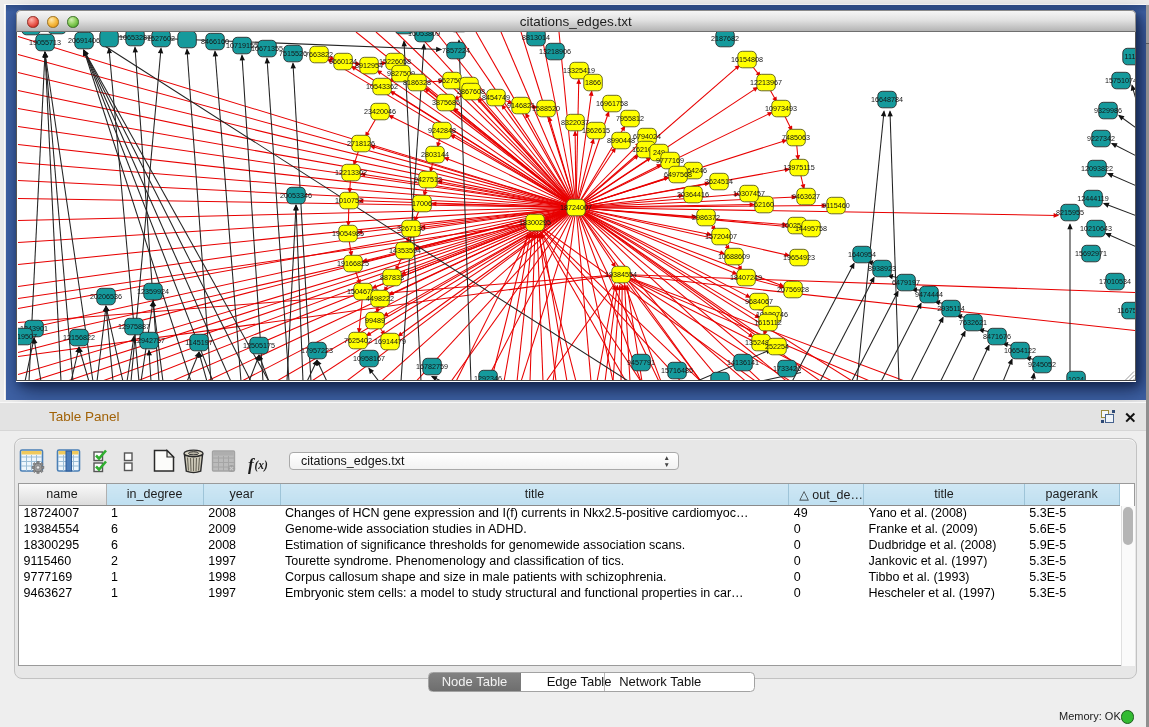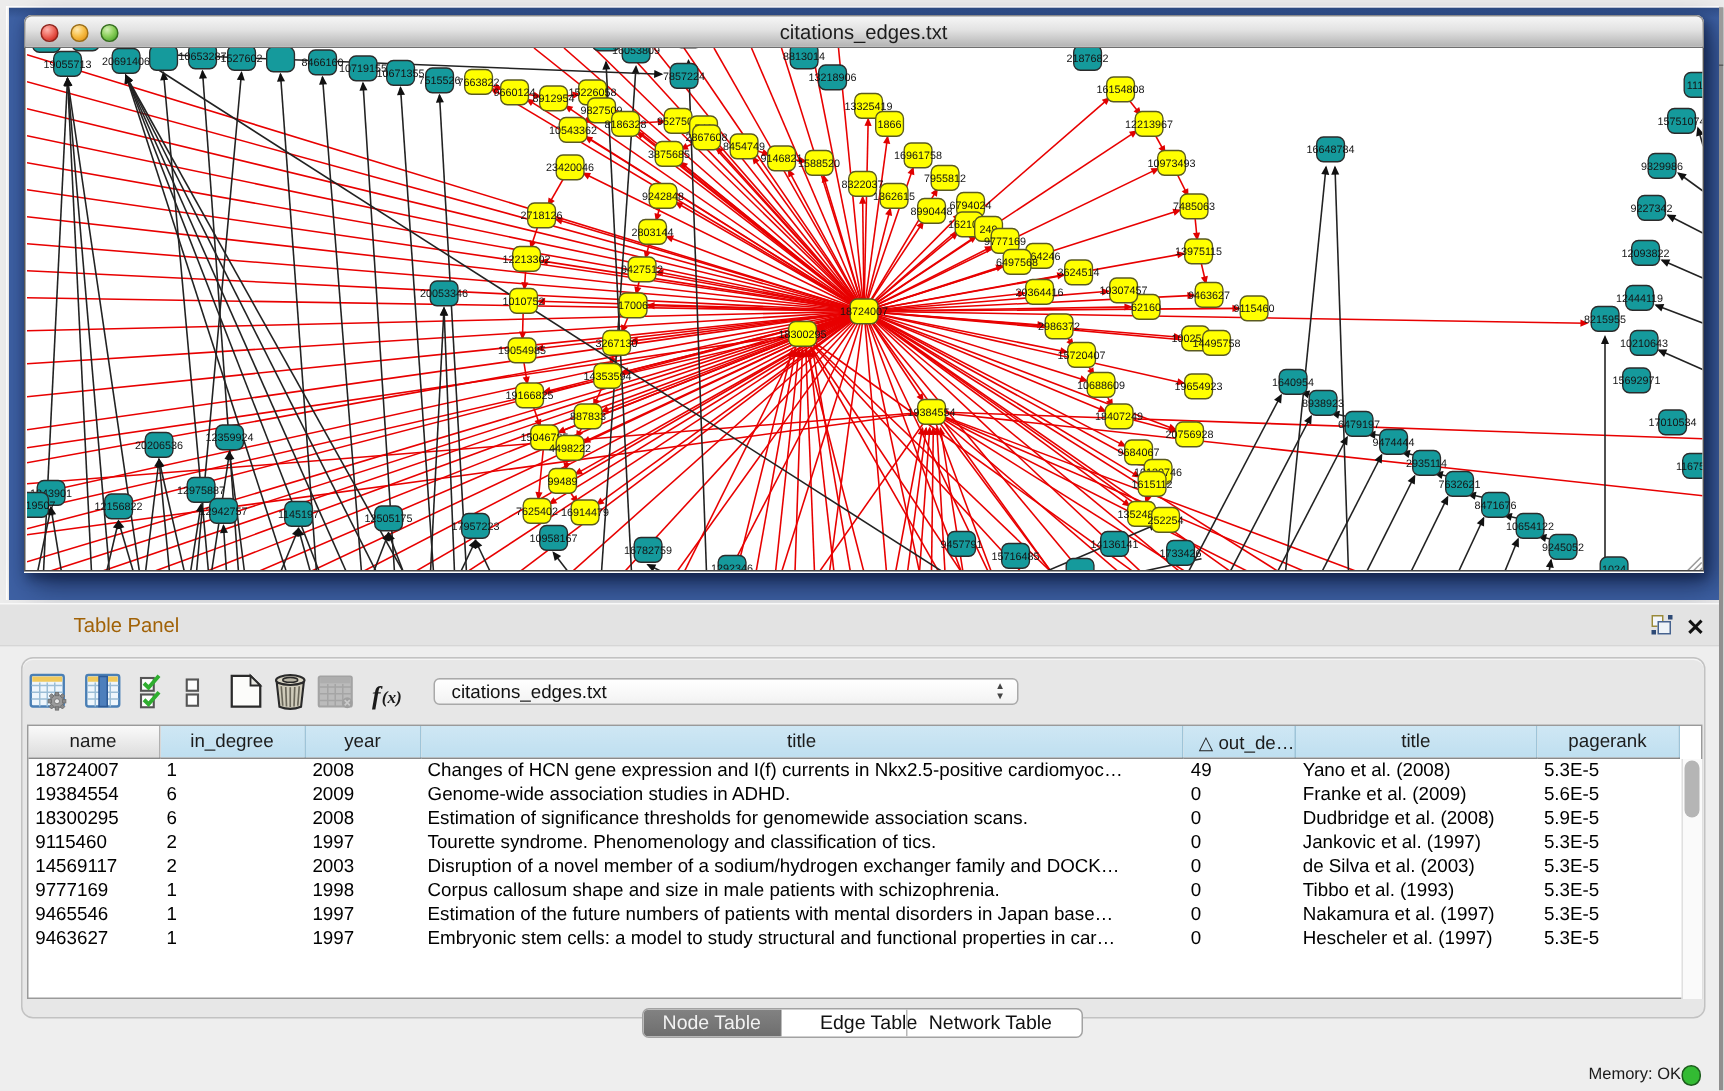--- a/index.html
+++ b/index.html
@@ -53,21 +53,21 @@
   background:#fff; border:1px solid #9a9a9a; }
 table { border-collapse:collapse; table-layout:fixed; width:1101px; font-size:12.5px; }
 th { height:21.5px; font-weight:normal; color:#1c1c1c; font-size:12.5px;
   background:linear-gradient(#cfe7f4,#bfdff0); border-right:1px solid #9ec4d8; border-bottom:1px solid #8a8a8a; overflow:hidden; white-space:nowrap;}
 th.name { background:linear-gradient(#fafafa,#dcdcdc); border-right:1px solid #b0b0b0; }
 td { height:16px; color:#000; padding:0 0 0 5px; overflow:hidden; white-space:nowrap; font-size:12.5px; }
 
 #vscroll { position:absolute; left:1102px; top:22px; width:14px; height:160.5px; background:#fafafa; border-left:1px solid #e0e0e0;}
 #vscroll .thumb { position:absolute; left:1.5px; top:1.5px; width:10px; height:38px; background:#b5b5b5; border-radius:5px; }
 
-#seg { position:absolute; left:428px; top:672px; width:294px; height:19.5px;
+#seg { position:absolute; left:428px; top:672px; width:327px; height:19.5px;
   border:1px solid #a2a2a2; border-radius:4.5px; background:#fff; font-size:13px; overflow:hidden;}
 #seg .s { position:absolute; top:0; height:100%; text-align:center; line-height:18px; color:#111; }
 #seg .s1 { left:0; width:92px; background:linear-gradient(#828282,#6e6e6e); color:#f2f2f2; border-right:1px solid #7a7a7a;}
 #seg .s2 { left:92px; width:90.5px;text-align:right; }
 #seg .s3 { left:175px; width:111.5px; border-left:1px solid #b8b8b8; }
 #mem { position:absolute; left:1059px; top:709.5px; font-size:11px; color:#1a1a1a; }
 #memdot { position:absolute; left:1120.5px; top:710px; width:13.5px; height:13.5px; border-radius:50%;
   background:#33bb33; border:1.3px solid #1c5c1c; }
 </style>
 </head>
@@ -789,44 +789,26 @@
 <tr>
           <td>9115460</td>
           <td>2</td>
           <td>1997</td>
           <td>Tourette syndrome. Phenomenology and classification of tics.</td>
           <td>0</td>
           <td>Jankovic et al. (1997)</td>
           <td>5.3E-5</td>
         </tr>
 <tr>
-          <td>14569117</td>
-          <td>2</td>
-          <td>2003</td>
-          <td>Disruption of a novel member of a sodium/hydrogen exchanger family and DOCK…</td>
-          <td>0</td>
-          <td>de Silva et al. (2003)</td>
-          <td>5.3E-5</td>
-        </tr>
-<tr>
           <td>9777169</td>
           <td>1</td>
           <td>1998</td>
           <td>Corpus callosum shape and size in male patients with schizophrenia.</td>
           <td>0</td>
           <td>Tibbo et al. (1993)</td>
-          <td>5.3E-5</td>
-        </tr>
-<tr>
-          <td>9465546</td>
-          <td>1</td>
-          <td>1997</td>
-          <td>Estimation of the future numbers of patients with mental disorders in Japan base…</td>
-          <td>0</td>
-          <td>Nakamura et al. (1997)</td>
           <td>5.3E-5</td>
         </tr>
 <tr>
           <td>9463627</td>
           <td>1</td>
           <td>1997</td>
           <td>Embryonic stem cells: a model to study structural and functional properties in car…</td>
           <td>0</td>
           <td>Hescheler et al. (1997)</td>
           <td>5.3E-5</td>

